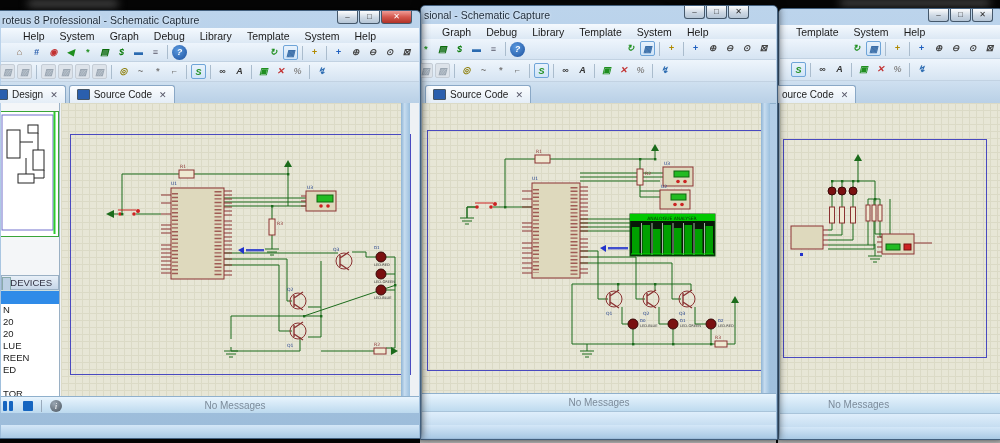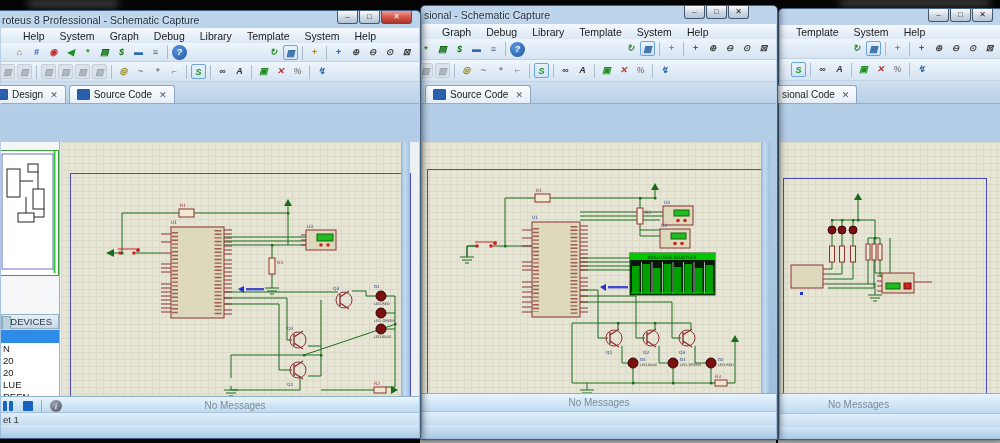--- a/index.html
+++ b/index.html
@@ -28,21 +28,21 @@
   .ic.gray{color:#9aa6b2;background:#dde3ea;border:1px solid #c5cdd6;box-sizing:border-box;}
   .sep{width:1px;height:14px;background:#aabccd;margin:0 3px;flex:0 0 auto;}
   .rgrp{position:absolute;right:4px;top:2px;display:flex;align-items:center;}
   .tabs{position:absolute;left:1px;right:1px;background:linear-gradient(#cfe0f0,#b9d0e6);
         border-bottom:1px solid #8fb0cc;display:flex;align-items:flex-end;}
   .tab{height:17px;display:flex;align-items:center;padding:0 7px;margin-right:3px;
        background:linear-gradient(#fbfdff,#e4edf6);border:1px solid #8aa8c6;border-bottom:none;
        border-radius:3px 3px 0 0;font-size:10px;color:#222;white-space:nowrap;}
   .tab .ticon{width:11px;height:9px;margin-right:4px;border:1px solid #456;border-radius:1px;}
   .tab .tx{margin-left:7px;color:#556;font-size:9px;}
-  .content{position:absolute;left:1px;background:#e7e6d6;overflow:hidden;margin-top:39px;}
+  .content{position:absolute;left:1px;background:#e7e6d6;overflow:hidden;}
   .gridbg{position:absolute;background-color:#e7e6d6;background-image:
       linear-gradient(#dbdac6 1px,transparent 1px),linear-gradient(90deg,#dbdac6 1px,transparent 1px),
       linear-gradient(#c9c8b0 1px,transparent 1px),linear-gradient(90deg,#c9c8b0 1px,transparent 1px);
       background-size:7px 7px,7px 7px,49px 49px,49px 49px;}
   .sheetborder{position:absolute;border:1px solid #4a4ac0;}
   .status{position:absolute;left:1px;right:1px;background:linear-gradient(#e8f4fd,#bcd9ee);
           border-top:1px solid #8fb0cc;font-size:10px;color:#7c8b9a;}
   .status .msg{position:absolute;top:3px;}
   .sheetbar{position:absolute;left:1px;right:1px;background:linear-gradient(#dfeefb,#c4dcf0);
             border-top:1px solid #a9c4da;font-size:9.5px;color:#333;}
@@ -110,21 +110,21 @@
       <i class="ic" style="color:#333;">A</i>
       <div class="sep"></div>
       <i class="ic" style="color:#1f8f1f;">▣</i>
       <i class="ic" style="color:#c23030;">✕</i>
       <i class="ic" style="color:#888;">%</i>
       <div class="sep"></div>
       <i class="ic" style="color:#2a6ab0;">↯</i>
     </div>
     <div class="tabs" style="top:72px;height:22px;">
       <div class="tab" style="margin-left:-6px;">
-        <span>sional Code</span>
+        <span>ource Code</span>
         <span class="tx">✕</span>
       </div>
     </div>
     <div class="content" style="top:94px;width:222px;height:290px;">
       <div class="gridbg" style="left:0;top:0;width:222px;height:290px;"></div>
       <div class="sheetborder" style="left:3px;top:36px;width:202px;height:217px;"></div>
       <svg width="222" height="290" viewBox="0 0 222 290" style="position:absolute;left:0;top:0;">
         <g stroke="#1b6b1b" stroke-width="1" fill="none">
           <path d="M78,78 V58 M52,78 H95 M52,78 V84 M62,78 V84 M73,78 V84 M95,78 V96 M52,92 V104 M62,92 V104 M73,92 V104
                    M52,120 V127 H48 M62,120 V132 H48 M73,120 V137 H48 M88,96 H100 M88,96 V102 M94,96 V102 M100,96 V102
@@ -594,18 +594,15 @@
     <div class="status" style="top:385px;height:16px;">
       <div class="simbar" style="left:2px;top:3px;">
         <div class="pbar"></div>
         <div class="pbar" style="margin-right:0;"></div>
         <div class="stopsq"></div>
         <div class="vline"></div>
         <div class="info">i</div>
       </div>
       <span class="msg" style="left:60px;right:10px;text-align:center;">No Messages</span>
     </div>
-    <div class="sheetbar" style="top:401px;height:13px;">
-      <span style="position:absolute;left:2px;top:1px;">et 1</span>
-    </div>
     <div class="frame" style="top:414px;height:13px;"></div>
   </div>
 </div>
 
 </body></html>

